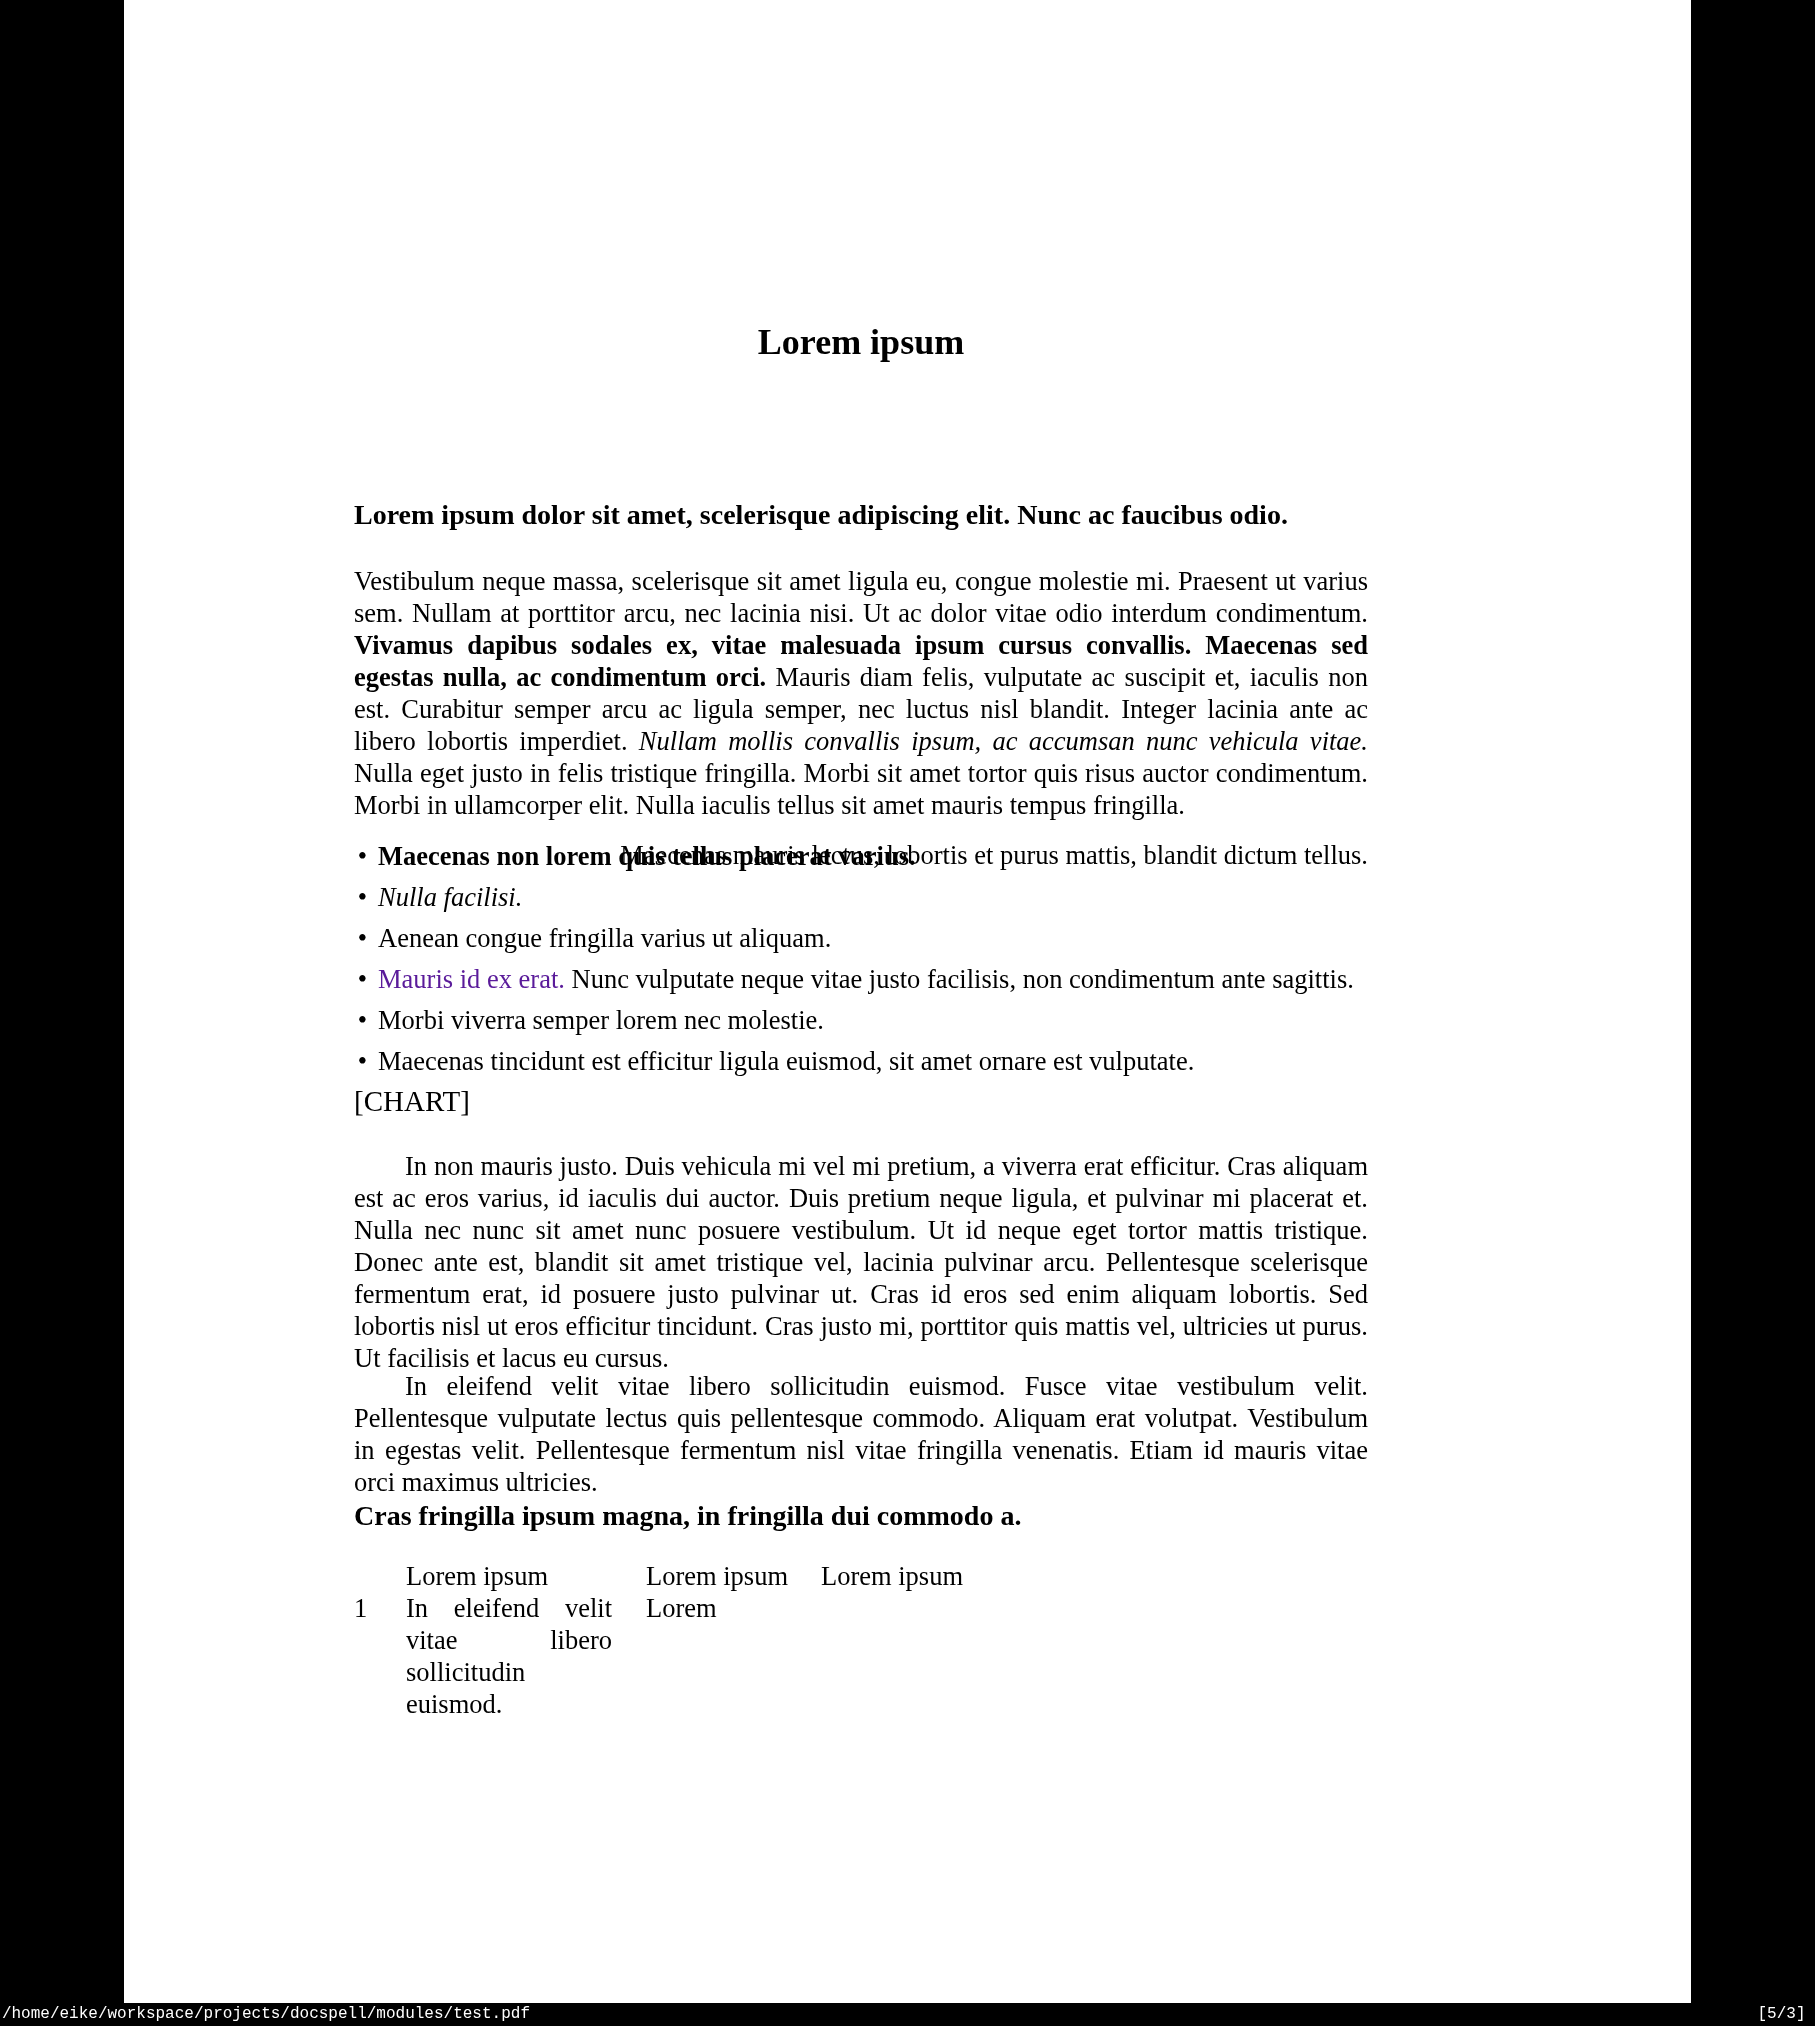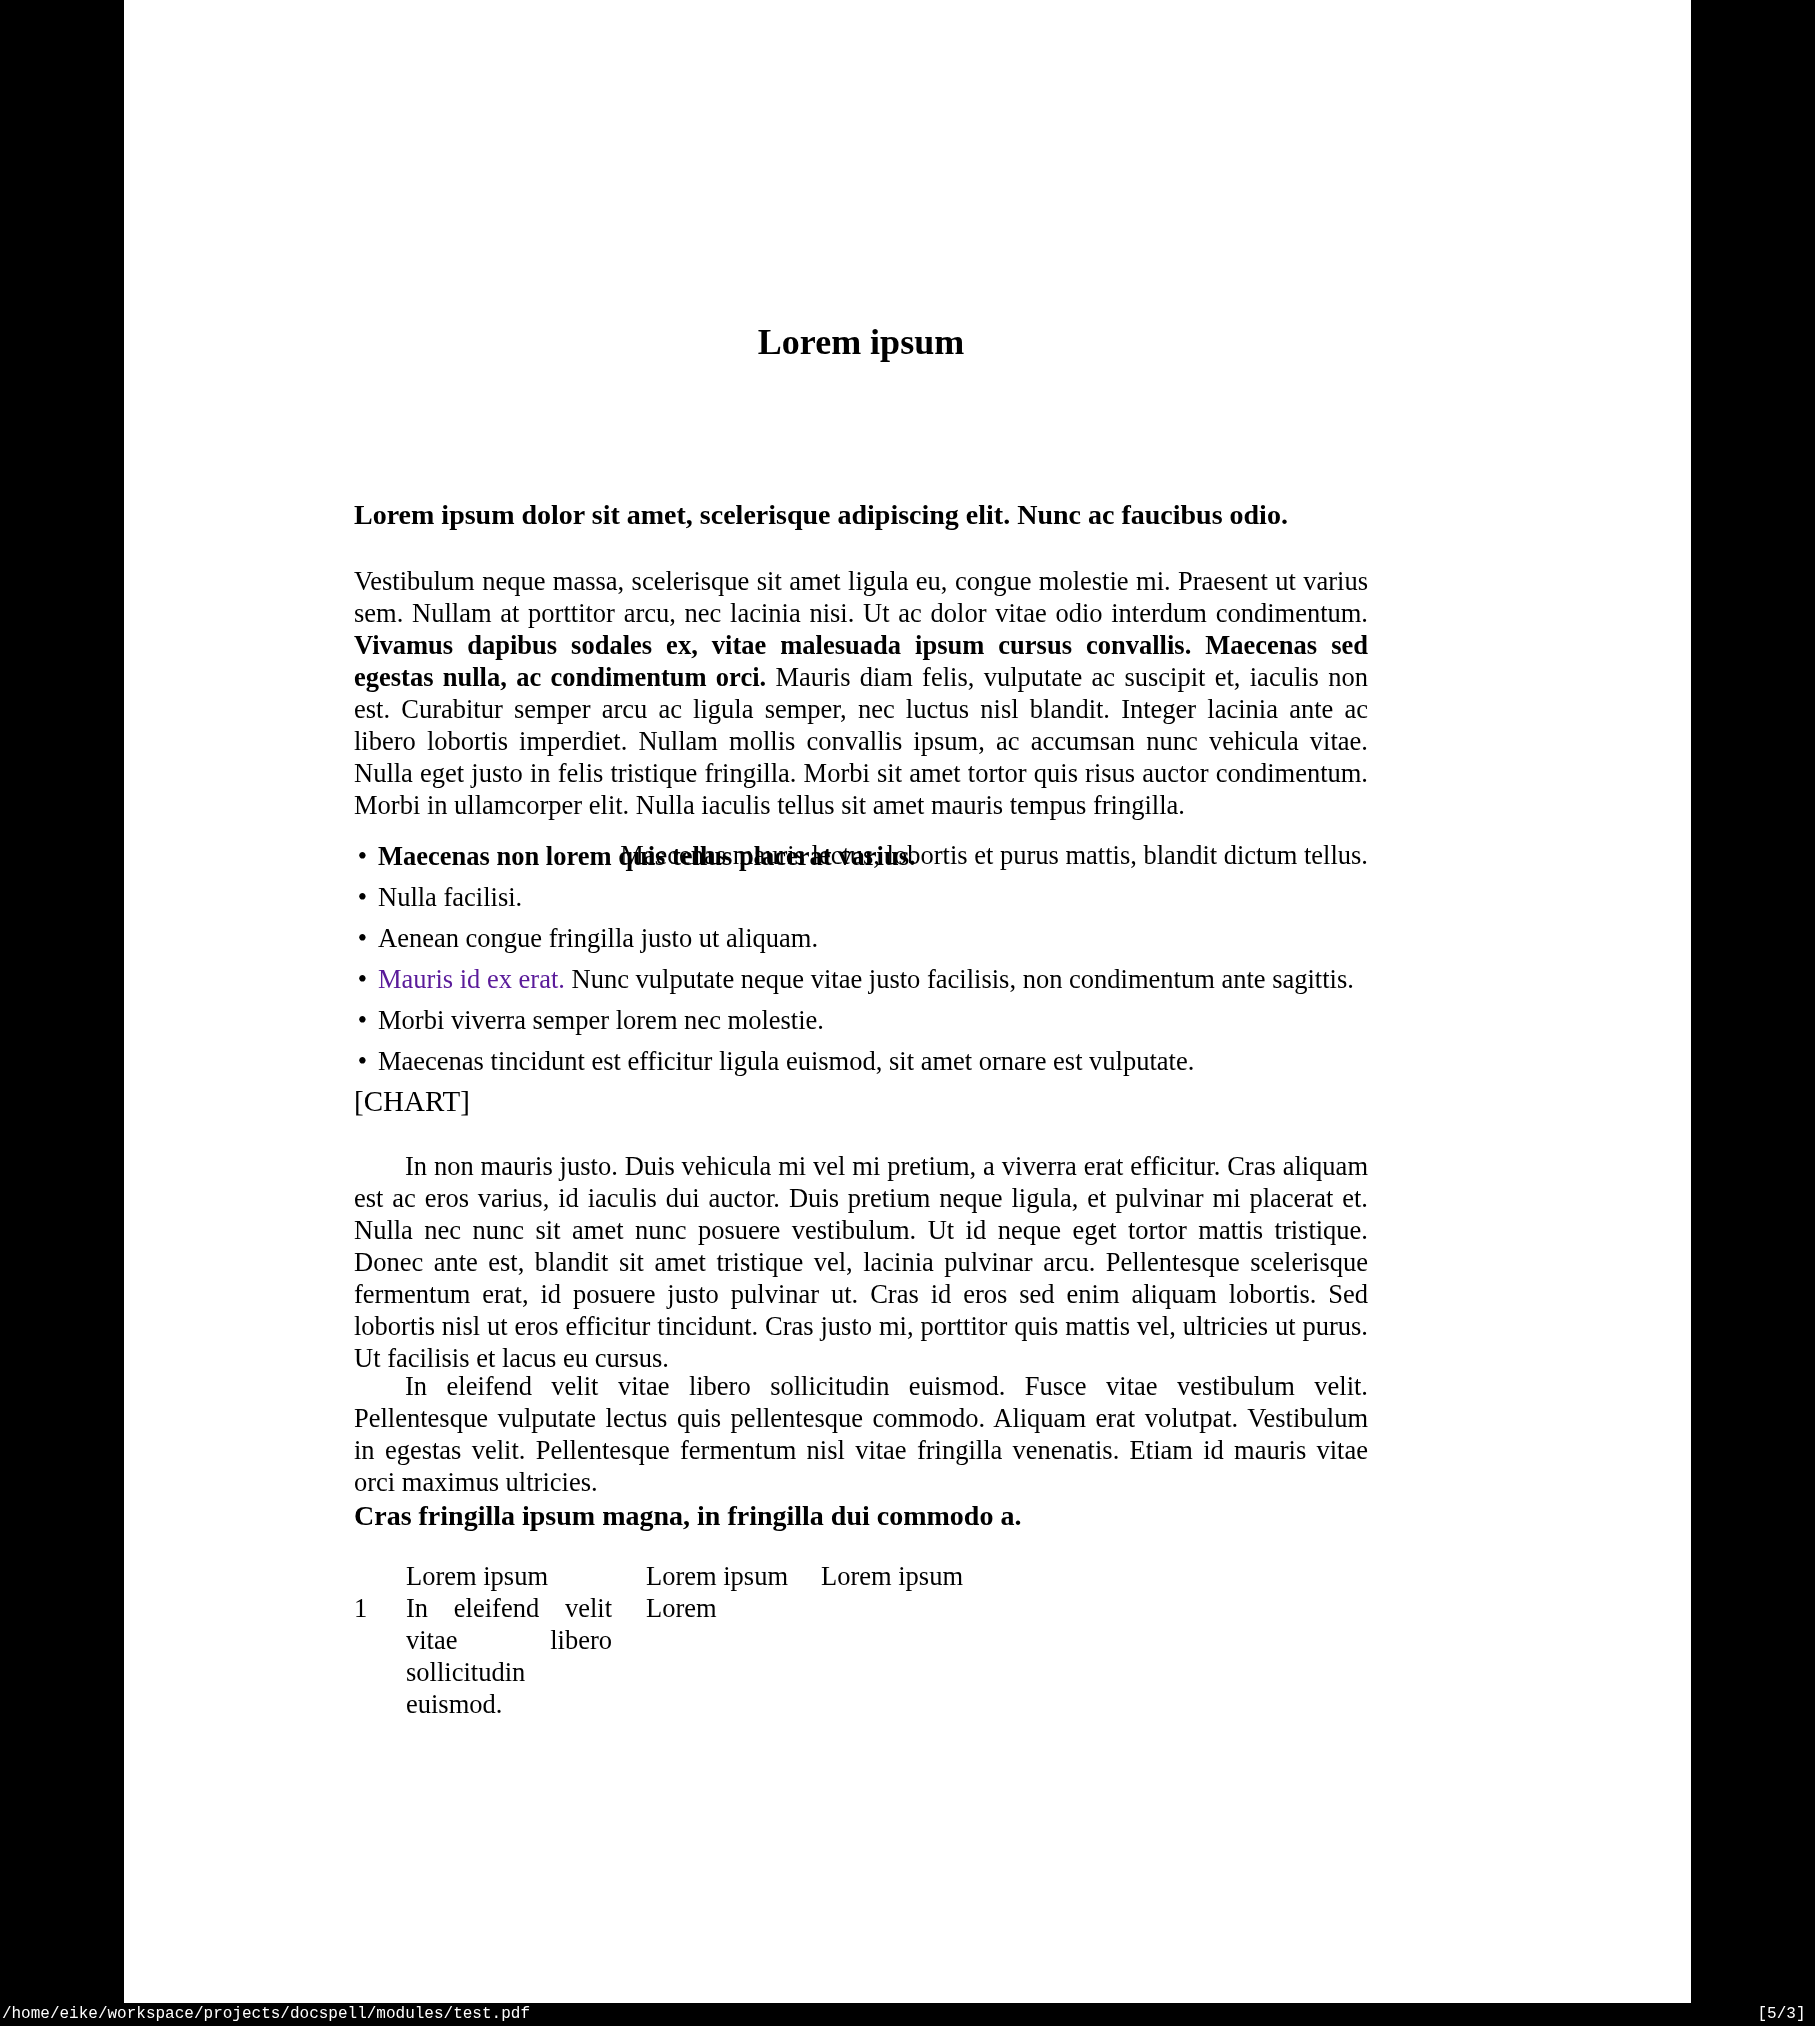--- a/index.html
+++ b/index.html
@@ -43,21 +43,21 @@
     position:relative;
     margin-bottom:9px;
     font-size:26.5px;line-height:32px;
   }
   .blist .bullet{
     position:absolute;left:3.8px;top:0;
     font-size:26.5px;
   }
   .blist .li-text{display:block;margin-left:24px;text-align:left;}
   .seg-bold{font-weight:bold;}
-  .seg-italic{}
+  .seg-italic{font-style:italic;}
   .seg-link{color:#5a1b9a;}
   .seg-normal{}
   .table{
     left:230px;top:1560px;width:1014px;
     font-size:26.5px;line-height:32px;
   }
   .trow{position:absolute;left:0;width:1014px;}
   .thead-row{top:0;}
   .tbody-row{top:32px;}
   .tcell{position:absolute;top:0;}
@@ -94,21 +94,21 @@
     <div class="item">
       <span class="bullet">•</span>
       <span class="li-text"><span class="seg-bold">Maecenas non lorem quis tellus placerat varius.</span></span>
     </div>
     <div class="item">
       <span class="bullet">•</span>
       <span class="li-text"><span class="seg-italic">Nulla facilisi.</span></span>
     </div>
     <div class="item">
       <span class="bullet">•</span>
-      <span class="li-text"><span class="seg-normal">Aenean congue fringilla justo ut aliquam.</span></span>
+      <span class="li-text"><span class="seg-normal">Aenean congue fringilla varius ut aliquam.</span></span>
     </div>
     <div class="item">
       <span class="bullet">•</span>
       <span class="li-text"><span class="seg-link">Mauris id ex erat.</span><span class="seg-normal"> Nunc vulputate neque vitae justo facilisis, non condimentum ante sagittis.</span></span>
     </div>
     <div class="item">
       <span class="bullet">•</span>
       <span class="li-text"><span class="seg-normal">Morbi viverra semper lorem nec molestie.</span></span>
     </div>
     <div class="item">

